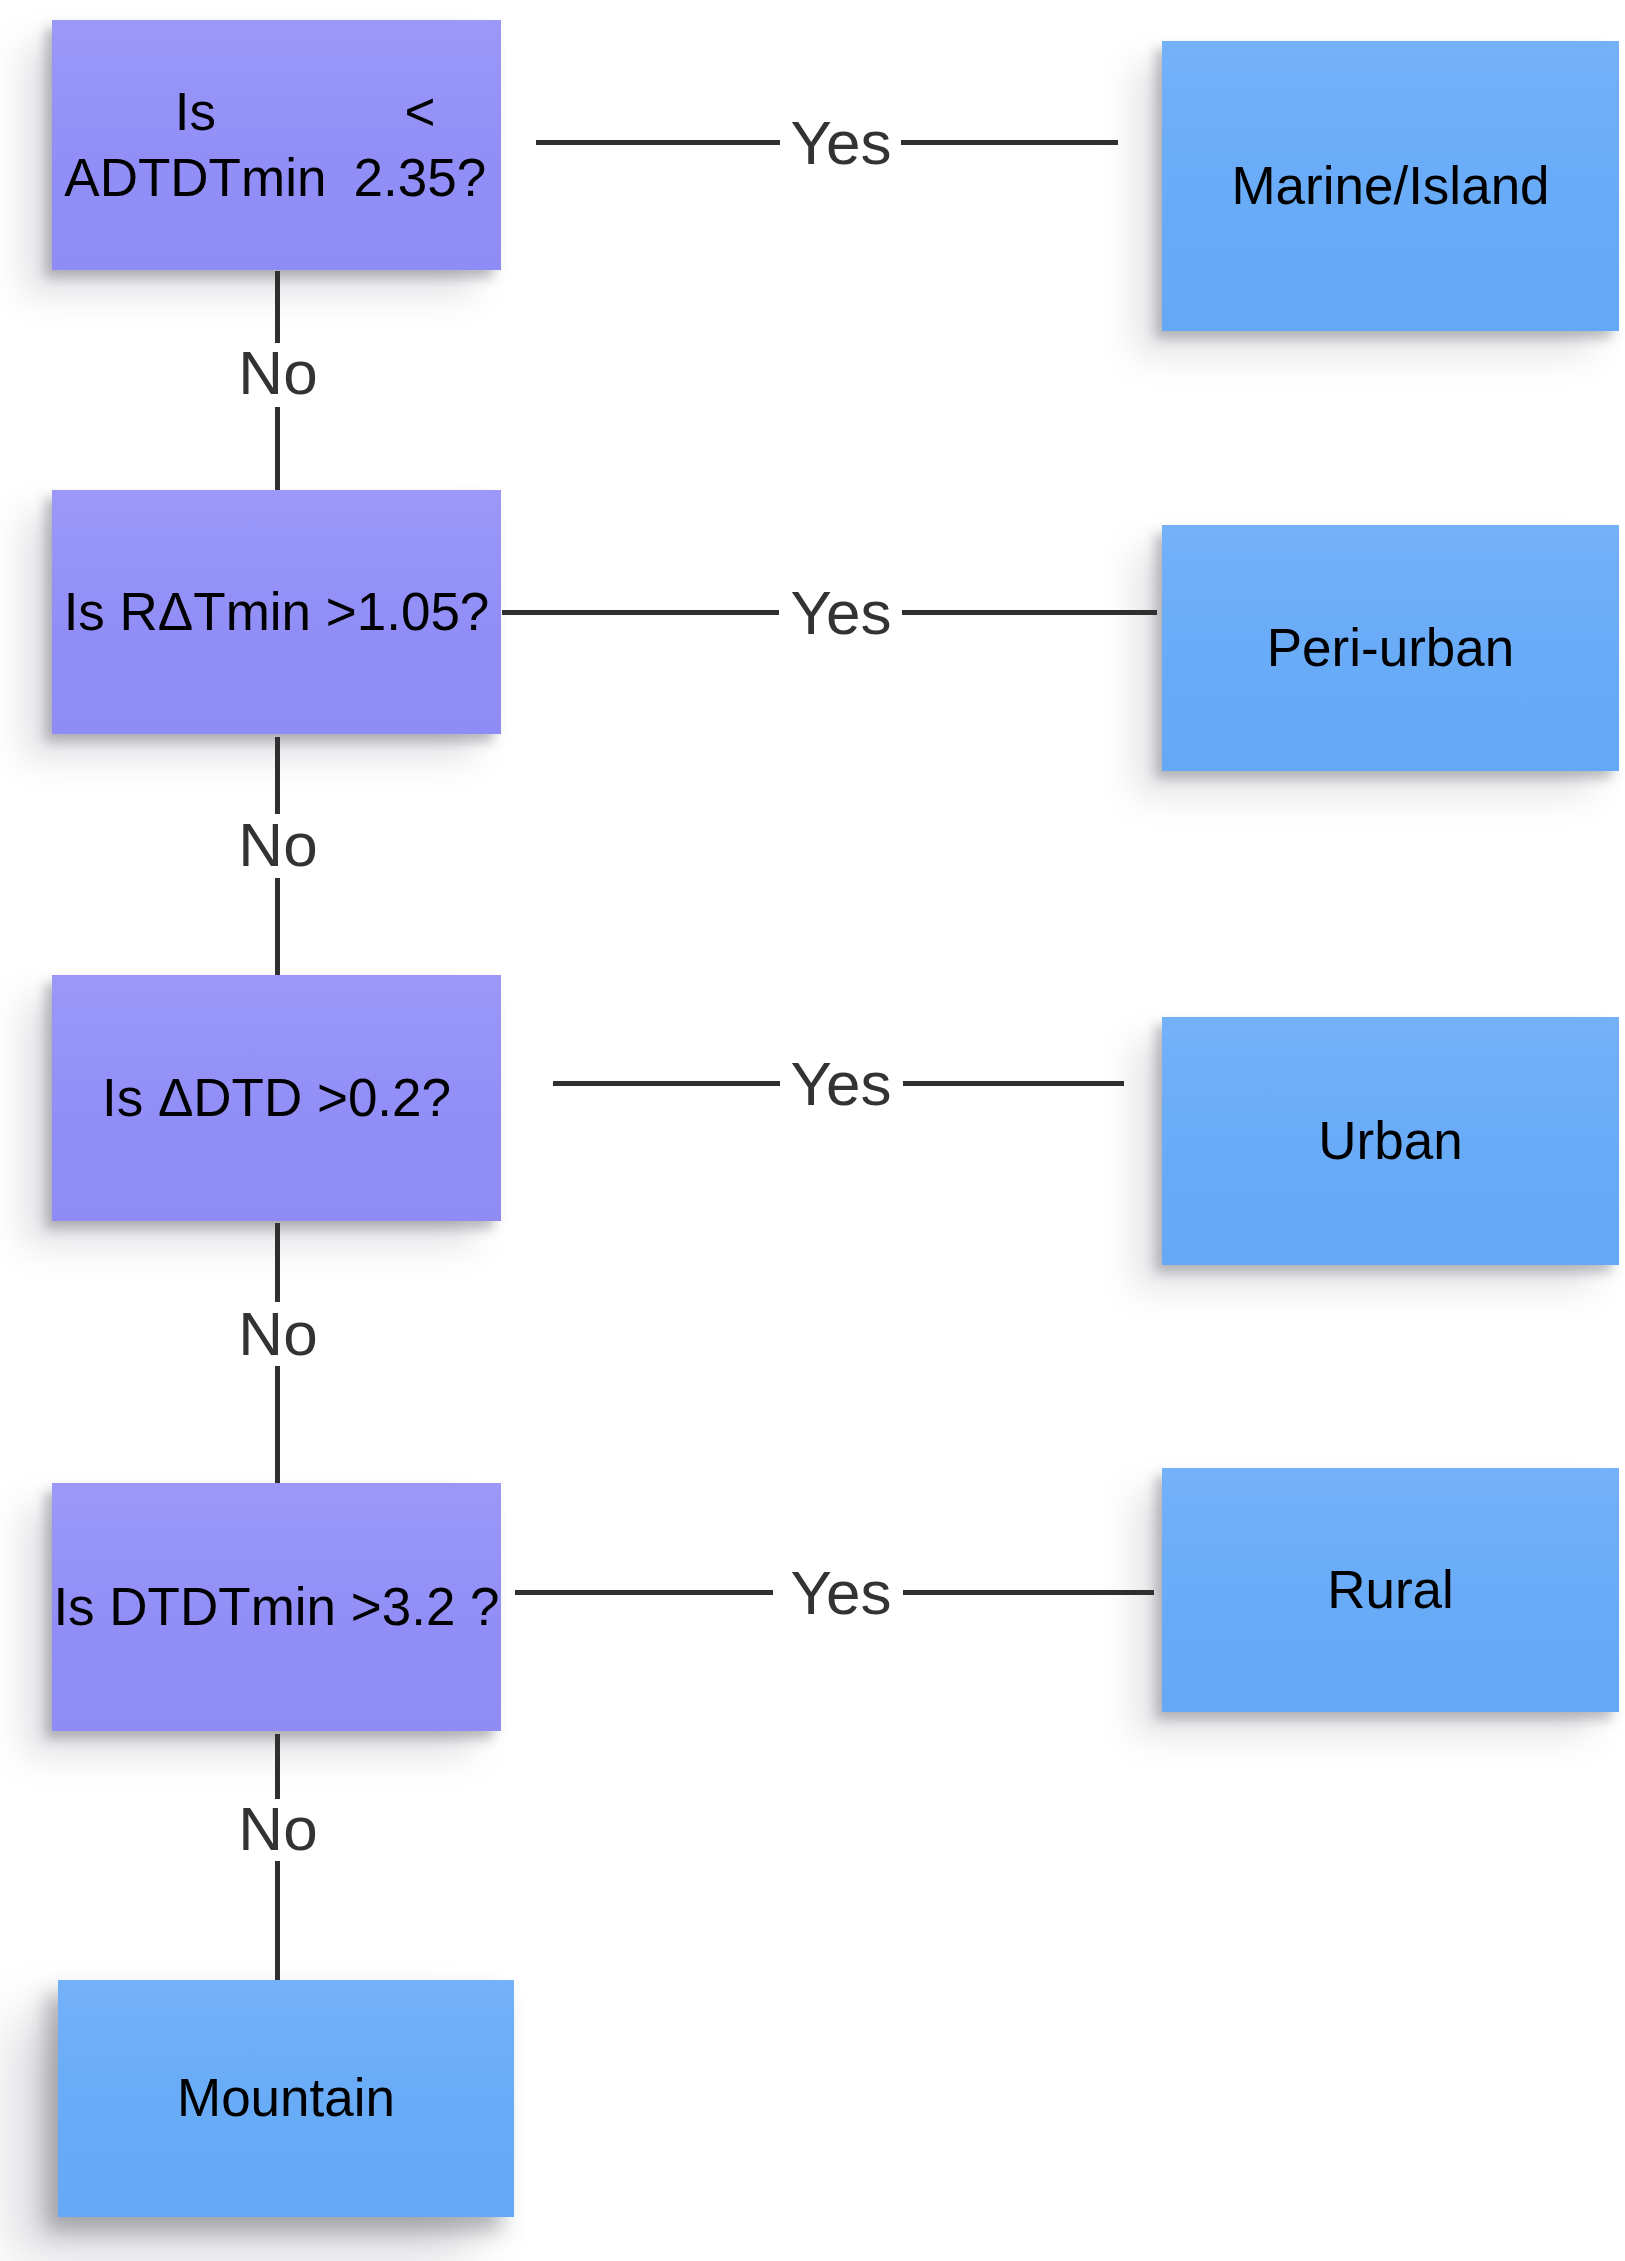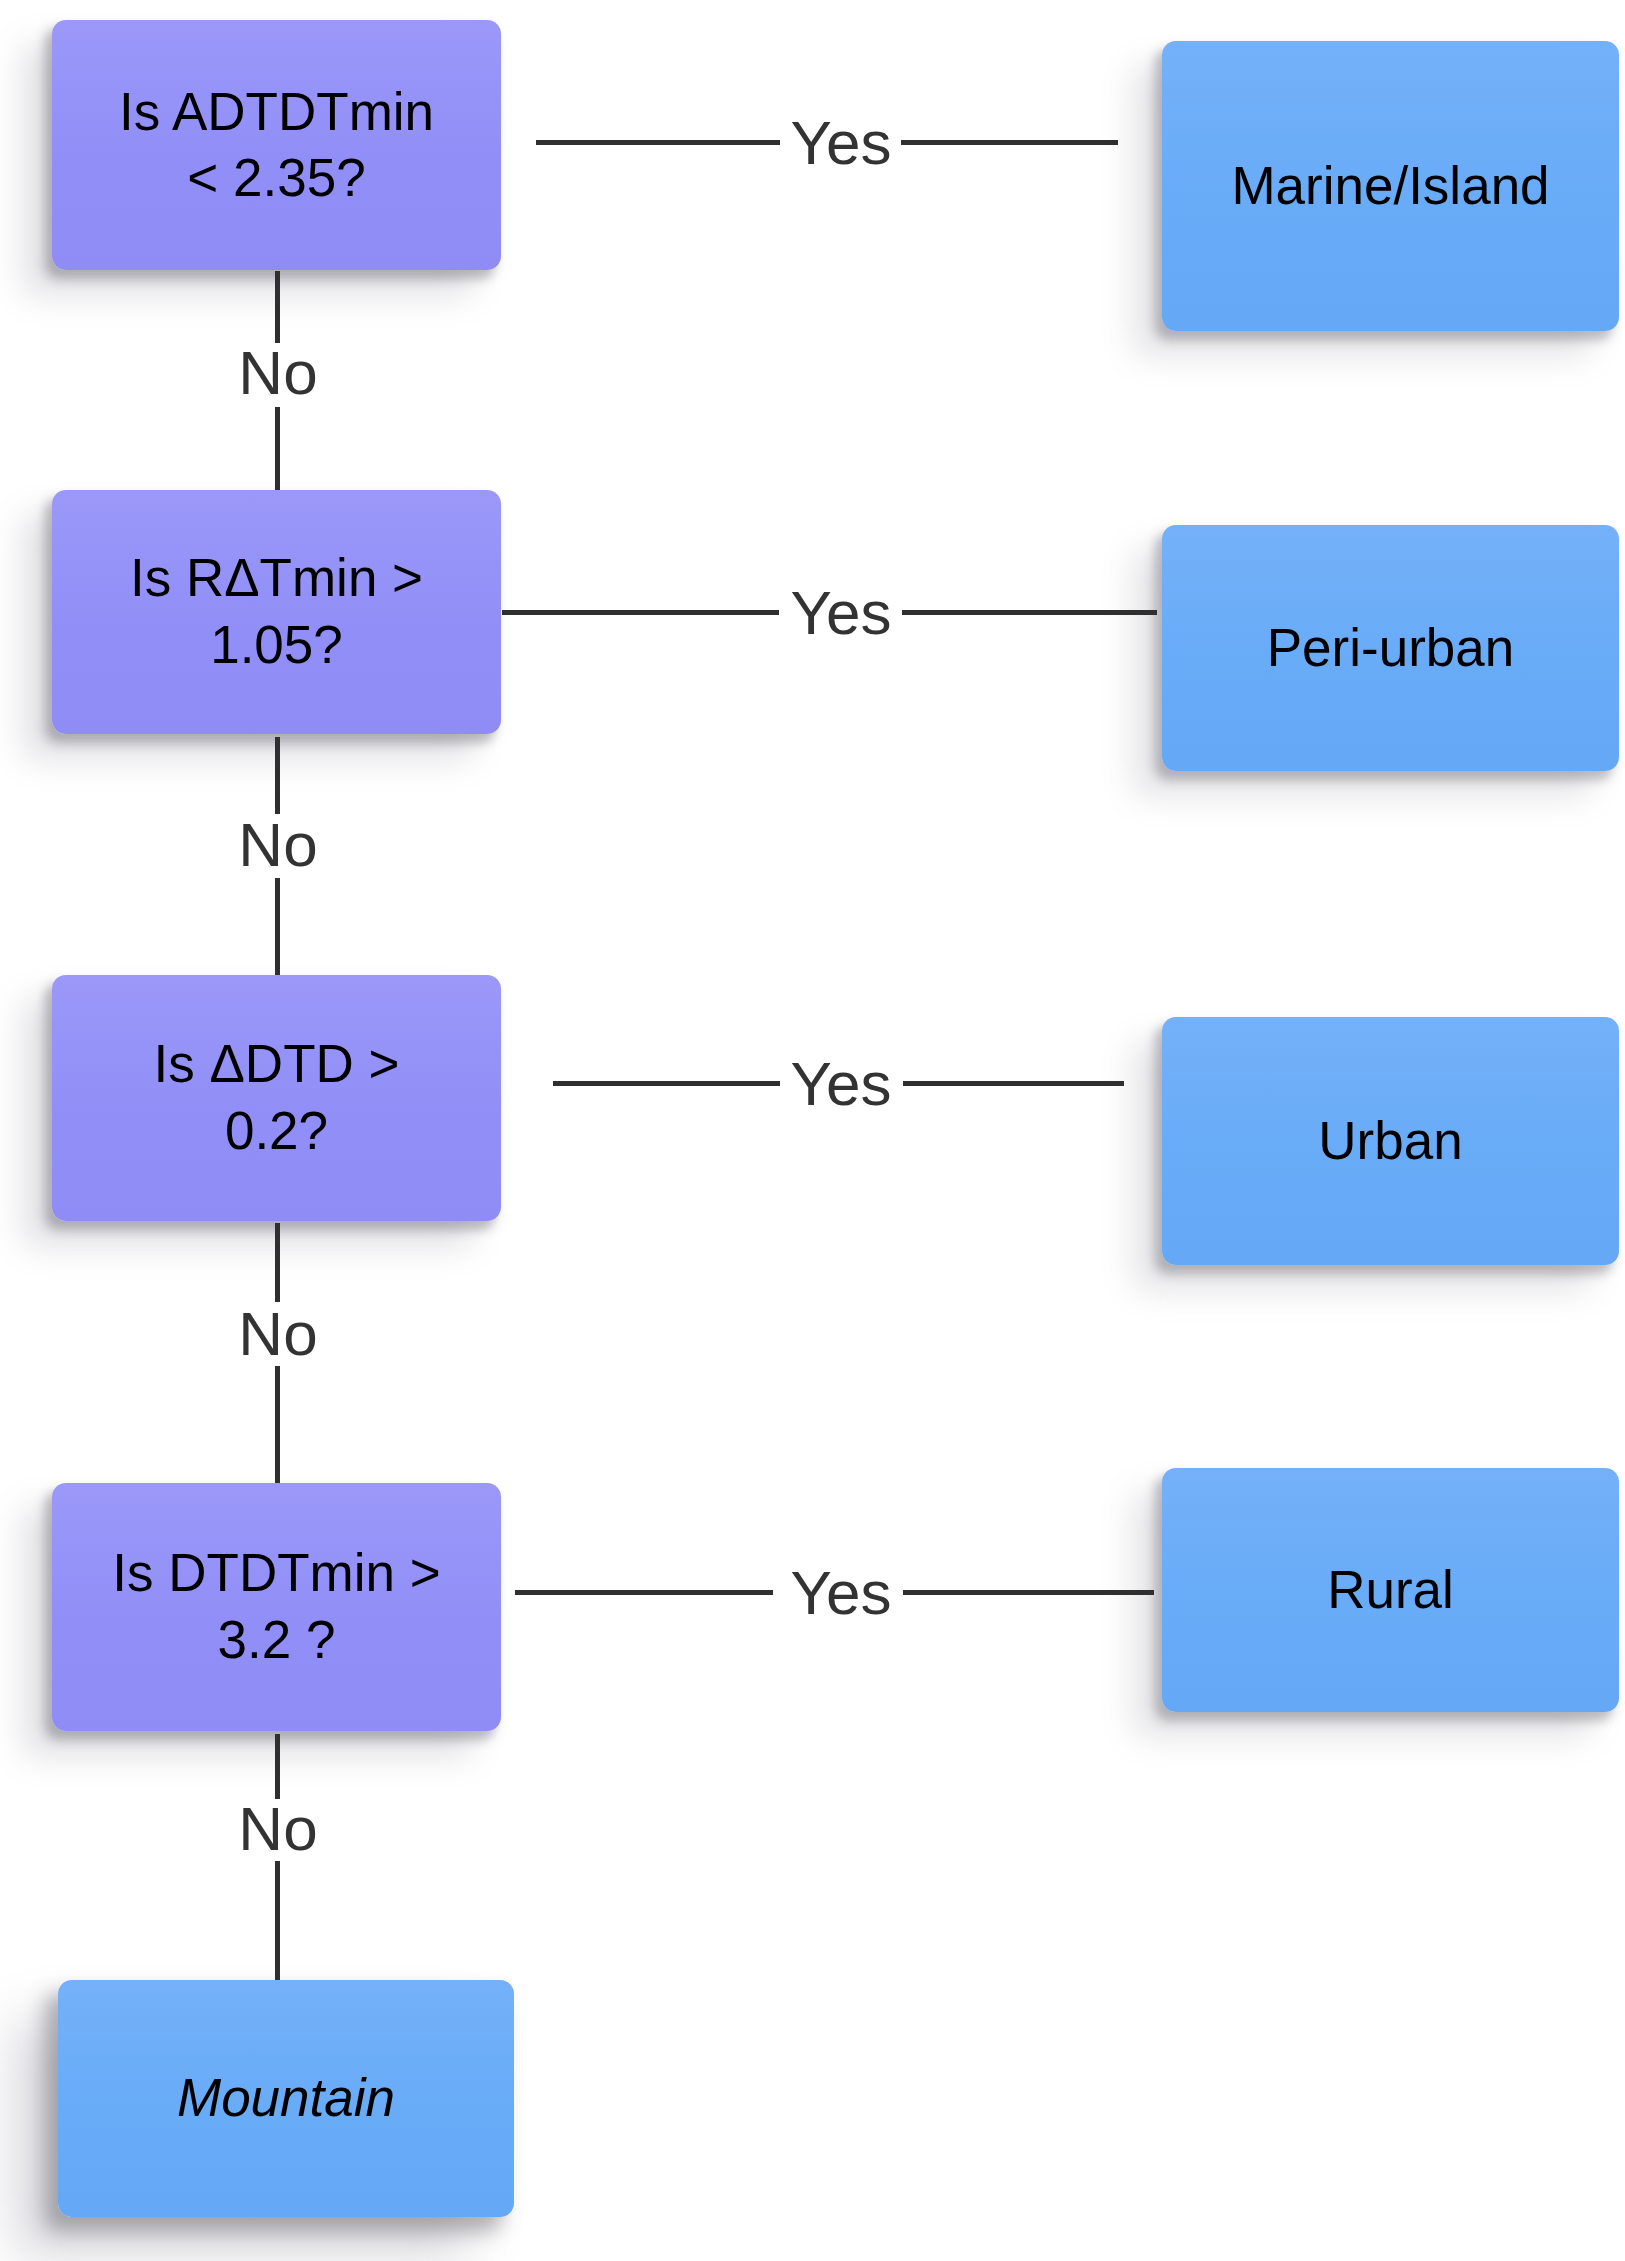--- a/index.html
+++ b/index.html
@@ -7,28 +7,26 @@
     position:relative;
     width:1625px;
     height:2261px;
     background:#ffffff;
     font-family:"Liberation Sans", sans-serif;
     overflow:hidden;
   }
   .node{
     position:absolute;
     display:flex;
-    flex-direction:column;
     align-items:center;
     justify-content:center;
     text-align:center;
     color:#000000;
     font-size:53px;
     line-height:1.26;
-    border-radius:14px;
   }
   .q{
     left:52px;
     width:449px;
     background:linear-gradient(to bottom,#9b98f9 0%,#918ff7 55%,#8f8cf6 100%);
     box-shadow:-6.8px 8.1px 11px rgba(90,90,100,0.40),
                -28.5px 24.4px 33px rgba(120,120,135,0.22);
   }
   .r{
     left:1162px;
@@ -43,21 +41,20 @@
   #q4{top:1483px;height:248px;}
   #r1{top:41px;height:290px;}
   #r2{top:490px;height:246px;margin-top:35px;}
   #r3{top:1017px;height:248px;}
   #r4{top:1468px;height:244px;}
   #mountain{
     left:58px;top:1980px;width:456px;height:237px;
     background:linear-gradient(to bottom,#74b1f9 0%,#68abf7 55%,#65a8f5 100%);
     box-shadow:-12.2px 13.6px 20.3px rgba(90,90,100,0.45),
                -44px 39px 51px rgba(120,120,135,0.28);
-    font-style:italic;
   }
   .hline{
     position:absolute;
     height:5.4px;
     background:#2f2f2f;
   }
   .vline{
     position:absolute;
     width:5.4px;
     left:275px;

